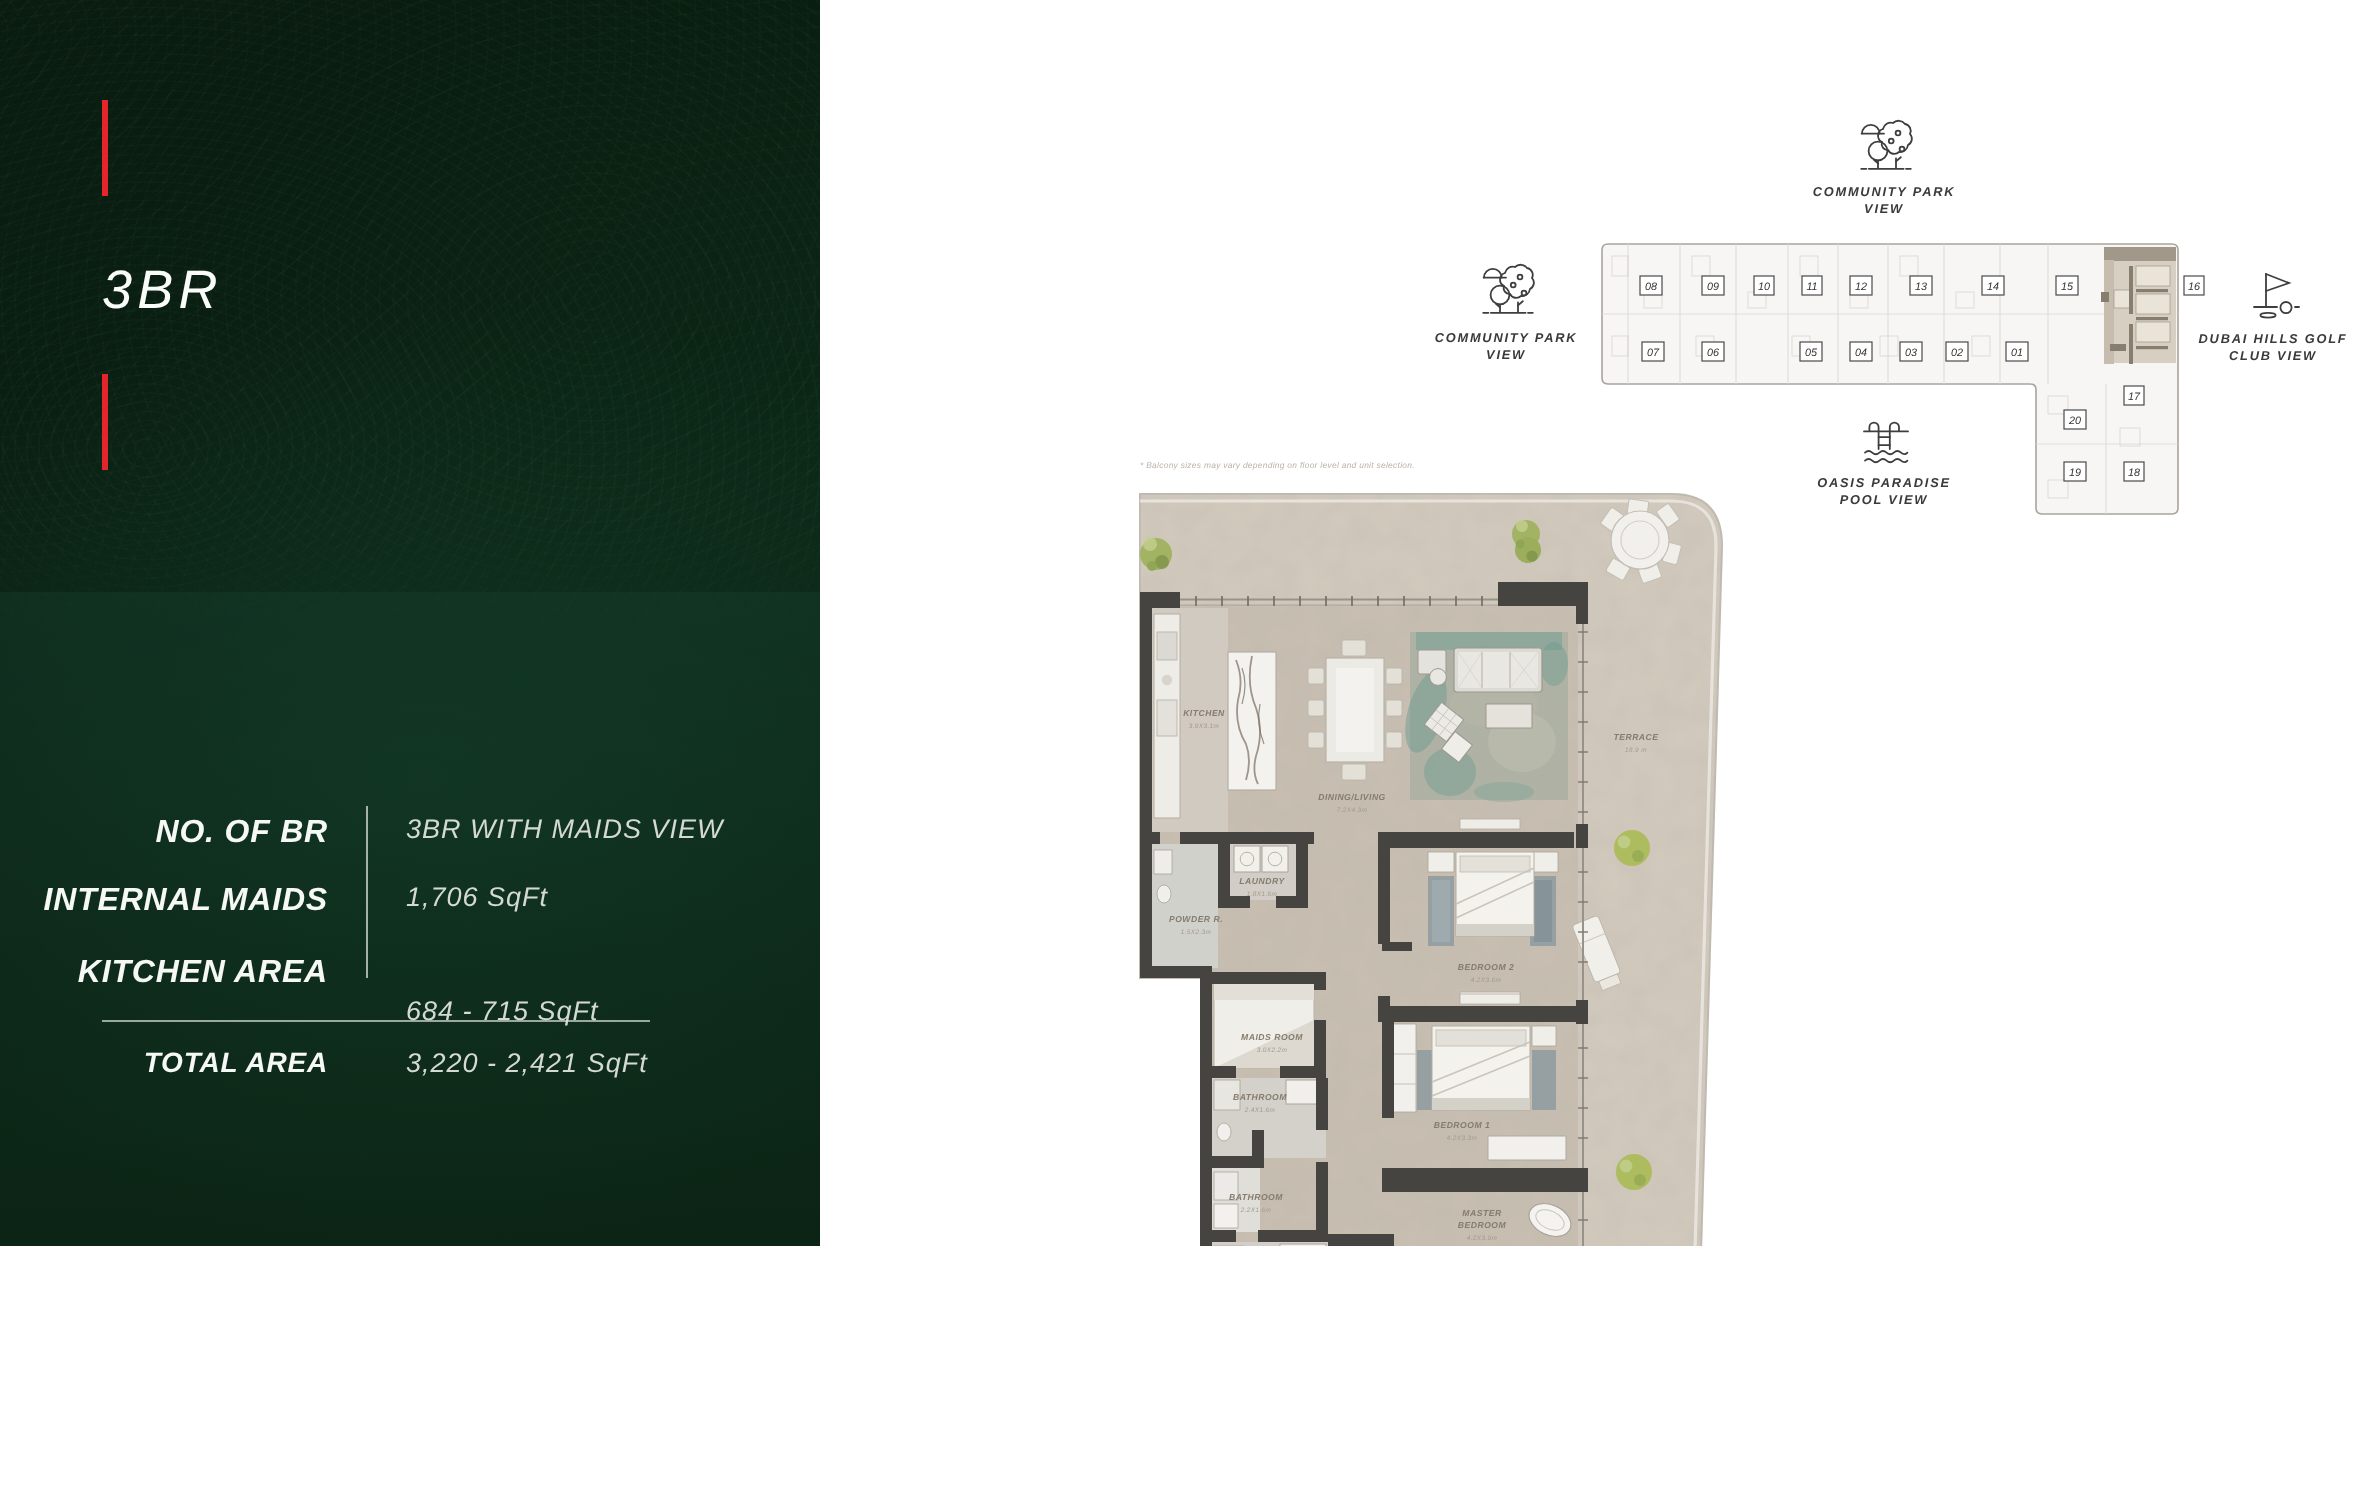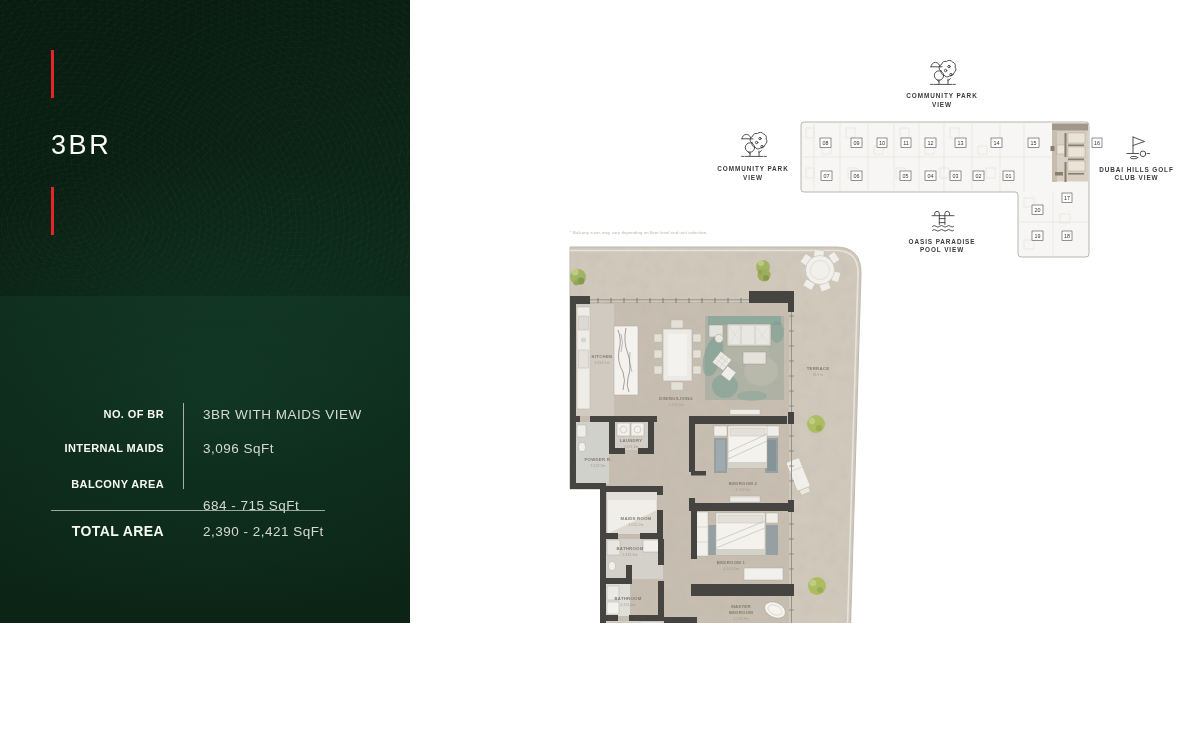--- a/index.html
+++ b/index.html
@@ -1,39 +1,39 @@
 <!DOCTYPE html>
 <html><head>
 <meta charset="utf-8">
 <style>
   html,body{margin:0;padding:0;background:#ffffff;}
   *{box-sizing:border-box;}
   .page{position:relative;width:1190px;height:623px;background:#ffffff;overflow:hidden;
-        font-family:"Liberation Sans",sans-serif;}
+        font-family:"Liberation Sans",sans-serif;font-style:italic;}
   .panel{position:absolute;left:0;top:0;width:410px;height:746px;
     background:
       radial-gradient(480px 340px at 52% 52%, rgba(26,80,54,0.38), rgba(26,80,54,0) 70%),
       radial-gradient(520px 420px at 105% 30%, rgba(14,48,28,0.45), rgba(14,48,28,0) 70%),
       linear-gradient(178deg,#091c0f 0%,#0a2013 40%,#0c2616 75%,#0a2213 100%);
   }
   .panel .tex{position:absolute;left:0;top:0;width:410px;height:330px;opacity:0.45;
     background:
       repeating-radial-gradient(ellipse 340px 260px at 18% 68%, rgba(150,240,185,0.05) 0 1px, rgba(0,0,0,0) 1px 6px),
       repeating-radial-gradient(ellipse 300px 240px at 72% 45%, rgba(150,240,185,0.045) 0 1px, rgba(0,0,0,0) 1px 7px),
       repeating-radial-gradient(ellipse 320px 260px at 108% 108%, rgba(150,240,185,0.04) 0 1px, rgba(0,0,0,0) 1px 9px),
       repeating-radial-gradient(ellipse 300px 230px at -5% 5%, rgba(150,240,185,0.04) 0 1px, rgba(0,0,0,0) 1px 8px);
     -webkit-mask-image:linear-gradient(180deg,#000 0%,#000 78%,transparent 100%);
   }
   .panel .lower{position:absolute;left:0;top:296px;width:410px;height:450px;
     background:linear-gradient(180deg, rgba(24,66,48,0.34), rgba(16,48,34,0.18) 40%, rgba(8,24,15,0.1) 75%, rgba(6,18,11,0.16) 100%);
   }
   .redbar{position:absolute;left:51px;width:3px;height:48px;background:#e4252c;}
   .title{position:absolute;left:51px;top:130px;color:#fafcfa;font-size:27px;
          letter-spacing:2.6px;font-weight:400;}
-  .lab{position:absolute;right:246px;color:#f6f8f6;font-size:11px;font-weight:700;
+  .lab{position:absolute;right:246px;color:#f6f8f6;font-size:16px;font-weight:700;
        letter-spacing:0.4px;white-space:nowrap;}
   .val{position:absolute;left:203px;color:#d4d9d4;font-size:13.5px;font-weight:400;
        letter-spacing:0.5px;white-space:nowrap;}
   .vline{position:absolute;left:183px;top:403px;width:1px;height:86px;background:rgba(215,221,215,0.75);}
   .hline{position:absolute;left:51px;top:510px;width:274px;height:1px;background:rgba(215,221,215,0.7);}
   .disc{position:absolute;left:51px;top:694px;width:330px;white-space:nowrap;font-size:6px;line-height:8.6px;
         color:#2e4d3a;letter-spacing:0.1px;}
   .disc .l1{color:#c9d2ca;}
   .disc b{color:#e8eee9;}
   .kp-txt{fill:#3a3a3a;font-family:"Liberation Sans",sans-serif;font-size:6.4px;
@@ -56,31 +56,31 @@
     <div class="redbar" style="top:50px;"></div>
 
     <div class="title">3BR</div>
 
     <div class="redbar" style="top:187px;"></div>
 
     <div class="lab" style="top:408px;">NO. OF BR</div>
     <div class="val" style="top:407px;">3BR WITH MAIDS VIEW</div>
 
     <div class="lab" style="top:442px;">INTERNAL MAIDS</div>
-    <div class="val" style="top:441px;">3,096 SqFt</div>
-
-    <div class="lab" style="top:478px;">BALCONY AREA</div>
+    <div class="val" style="top:441px;">1,706 SqFt</div>
+
+    <div class="lab" style="top:478px;">KITCHEN AREA</div>
     <div class="val" style="top:498px;">684 - 715 SqFt</div>
 
     <div class="vline"></div>
 
     <div class="hline"></div>
 
     <div class="lab" style="top:523px;font-size:14px;">TOTAL AREA</div>
-    <div class="val" style="top:524px;">2,390 - 2,421 SqFt</div>
+    <div class="val" style="top:524px;">3,220 - 2,421 SqFt</div>
 
     <div class="disc"><span class="l1"><b>Disclaimer:</b> All images used are for illustrative purposes only and do not represent the</span><br>
       actual size, features, specifications, fittings, and furnishings. The developer reserves the right<br>
       to make revisions / alterations, at its absolute discretion, without any liability whatsoever.</div>
   </div>
 
   <svg style="position:absolute;left:700px;top:40px;" width="490" height="230" viewBox="700 40 490 230">
 
     <g>
       <path d="M804,122 H1086 Q1089,122 1089,125 V254 Q1089,257 1086,257 H1021 Q1018,257 1018,254 V195 Q1018,192 1015,192 H804 Q801,192 801,189 V125 Q801,122 804,122 Z" fill="#f7f6f4" stroke="#a9a49c" stroke-width="0.8"></path>

